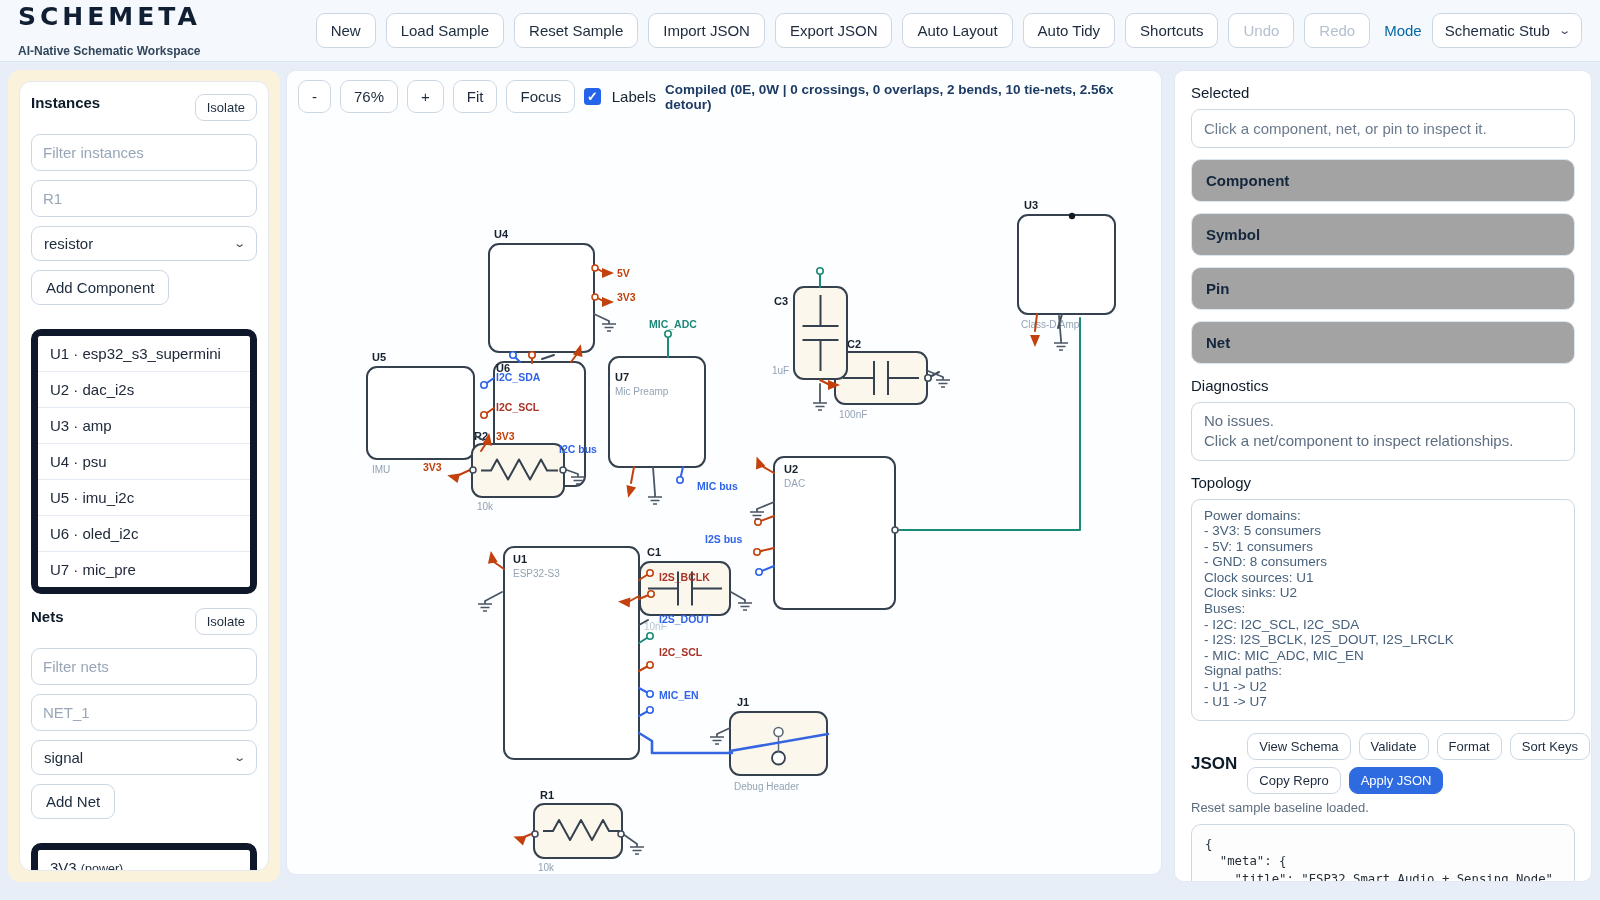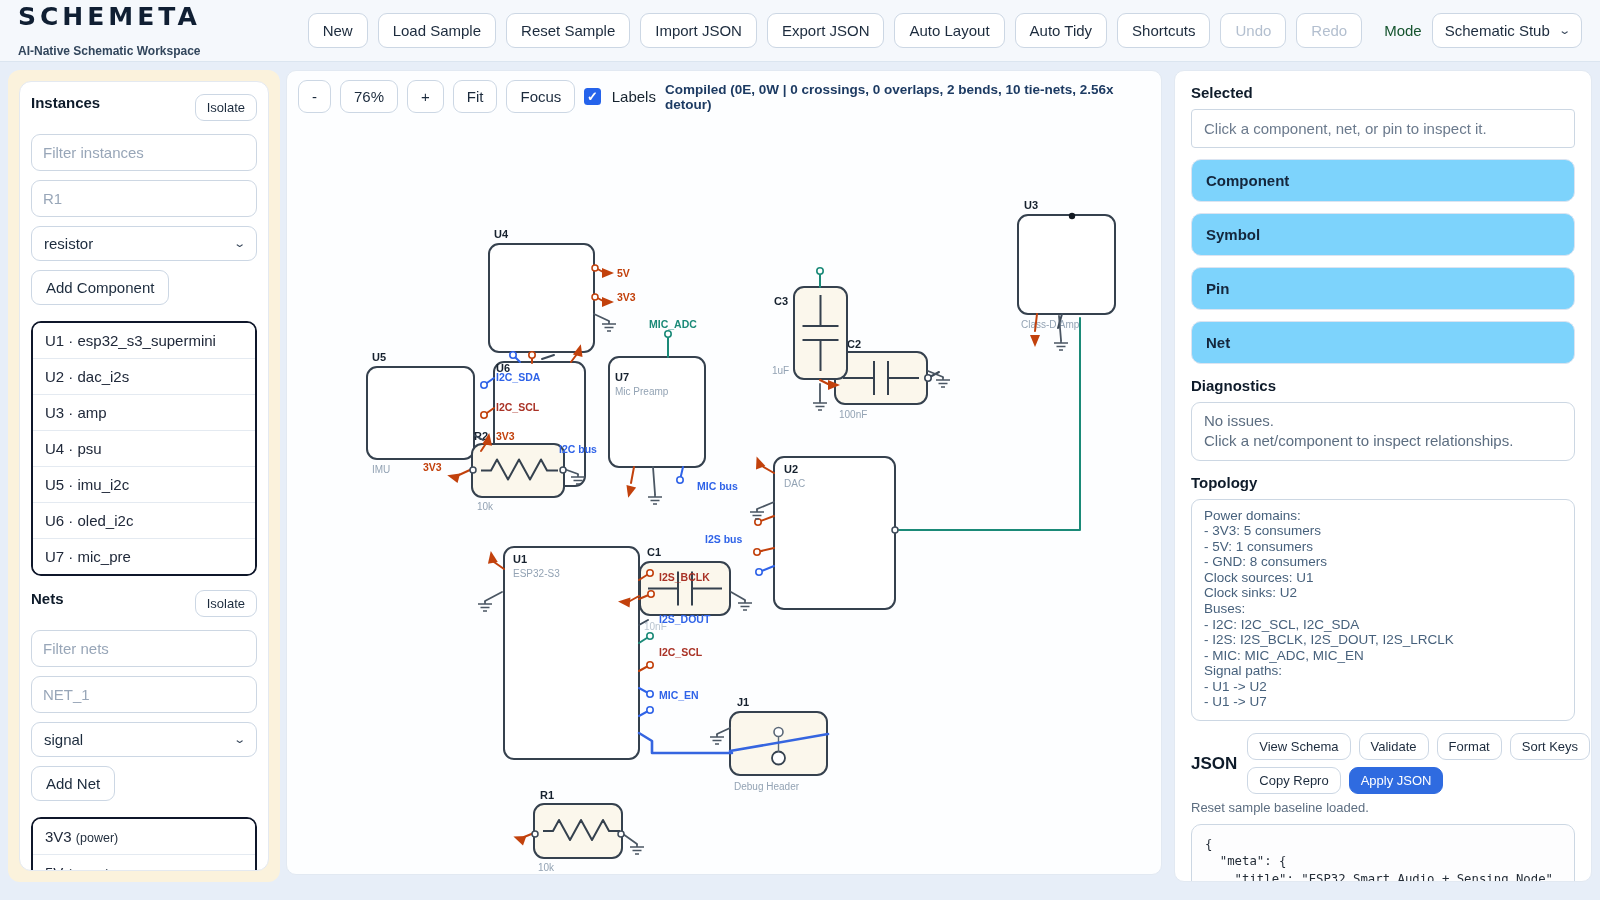--- a/index.html
+++ b/index.html
@@ -22,21 +22,21 @@
   .tagline { font-size:12px; font-weight:700; color:#32465c; margin-top:13px; }
   .toolbar { display:flex; align-items:center; gap:10px; }
   .btn {
     background:#ffffff; border:1px solid #ccd7e4; border-radius:9px;
     padding:8px 14px; font-size:15px; color:#1c2b3d;
     font-family:"Liberation Sans", sans-serif; cursor:pointer; white-space:nowrap;
   }
   .btn.disabled { color:#b3bfcf; }
   .btn.small { padding:5px 11px; font-size:13px; border-radius:9px; }
   .btn.primary { background:#2f6be0; border-color:#2f6be0; color:#fff; }
-  .mode-label { font-size:15px; color:#14532d; margin-left:12px; }
+  .mode-label { font-size:15px; color:#0369a1; margin-left:4px; }
   .select {
     background:#fff; border:1px solid #ccd7e4; border-radius:9px;
     padding:8px 12px; font-size:15px; color:#1c2b3d; display:flex;
     align-items:center; gap:10px; cursor:pointer; white-space:nowrap;
   }
   .chev { font-size:11px; color:#37465a; transform:scaleX(1.4); }
   
   .left-wrap {
     position:absolute; left:8px; top:70px; width:272px; height:812px;
     background:#fbf2dc; border-radius:12px; padding:11px;
@@ -48,21 +48,21 @@
   .sec-head { display:flex; justify-content:space-between; margin-bottom:4px; }
   .sec-title { font-size:15px; font-weight:700; color:#0e1b2a; }
   .input {
     width:100%; border:1px solid #cdd7e3; border-radius:9px;
     padding:9px 11px; font-size:15px; color:#0369a1; margin-top:9px;
     font-family:"Liberation Sans", sans-serif; background:#fff;
   }
   .input::placeholder { color:#98a6b8; }
   .selrow { margin-top:9px; justify-content:space-between; display:flex; }
   .addbtn { margin-top:9px; }
-  .list { border:2px solid #0f172a; border-radius:10px; margin-top:16px; overflow:hidden; }
+  .list { border:7px solid #0f172a; border-radius:10px; margin-top:24px; overflow:hidden; }
   .list .row { padding:9px 12px; font-size:15px; color:#20293a; border-top:1px solid #e4eaf1; background:#fff; }
   .list .row:first-child { border-top:none; }
   .net-kind { font-size:12.5px; color:#24303f; }
   .nets-block { margin-top:14px; }
   
   .canvas {
     position:absolute; left:286px; top:70px; width:876px; height:805px;
     background:#fdfeff; border:1px solid #e2e9f2; border-radius:10px; overflow:hidden;
   }
   .canvas-bar { display:flex; align-items:center; gap:9px; padding:9px 11px; }
@@ -70,24 +70,24 @@
   .checkbox { width:17px; height:17px; background:#2563eb; border-radius:3.5px; color:#fff;
     font-size:13px; line-height:17px; text-align:center; font-weight:700; }
   .labels-text { font-size:15px; color:#16232f; margin-left:2px; }
   .status { margin-left:auto; font-size:13.5px; font-weight:700; color:#1d3b63; padding-right:4px; }
   
   .right {
     position:absolute; left:1174px; top:70px; width:418px; height:812px;
     background:#fff; border:1px solid #e2e9f2; border-radius:10px;
     padding:13px 16px; overflow:hidden;
   }
-  .r-title { font-size:15px; font-weight:700; color:#0e1b2a; margin-bottom:8px; }
-  .hintbox { border:1px solid #ccd7e3; border-radius:4px; padding:10px 12px;
+  .r-title { font-size:15px; font-weight:400; color:#0e1b2a; margin-bottom:8px; }
+  .hintbox { border:1px solid #ccd7e3; border-radius:9px; padding:10px 12px;
     font-size:15px; color:#6b7a8d; background:#fff; }
-  .collapse { background:#7dd3fc; border:1px solid #dbe4f1; border-radius:10px;
+  .collapse { background:#a3a3a3; border:1px solid #dbe4f1; border-radius:10px;
     padding:12px 14px; font-size:15px; font-weight:700; color:#14263c; margin-top:11px; }
   .diag-box { border:1px solid #ccd7e3; border-radius:9px; padding:8px 12px;
     font-size:15px; color:#5d6e81; line-height:1.35; }
   .topo-box { border:1px solid #ccd7e3; border-radius:9px; padding:8px 12px 10px;
     font-size:13.5px; color:#47617c; line-height:1.155; }
   .mt14 { margin-top:13px; }
   .json-head { display:flex; align-items:center; gap:10px; margin-top:12px; }
   .json-label { font-size:17px; font-weight:700; color:#0e1b2a; flex:0 0 auto; }
   .json-btns { display:flex; flex-direction:column; gap:7px; align-items:flex-start; }
   .json-btn-row { display:flex; gap:8px; }

